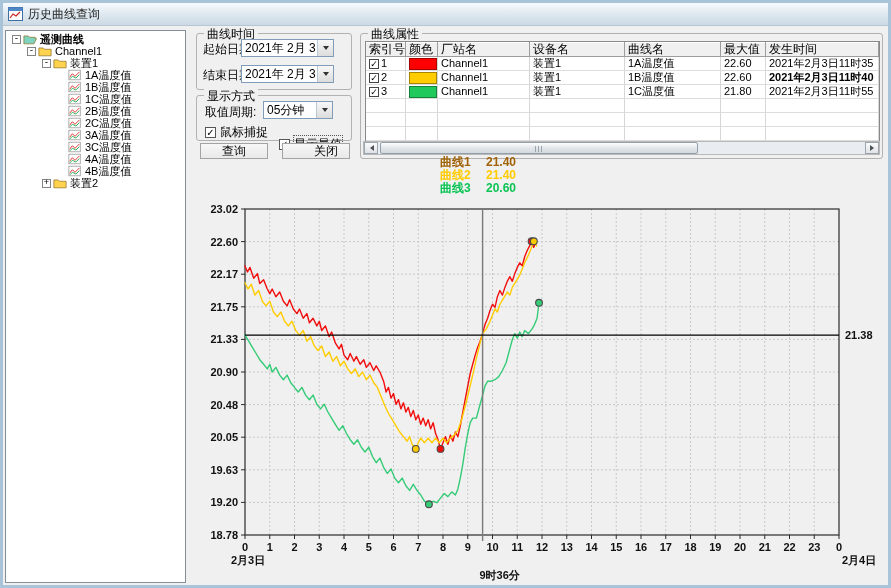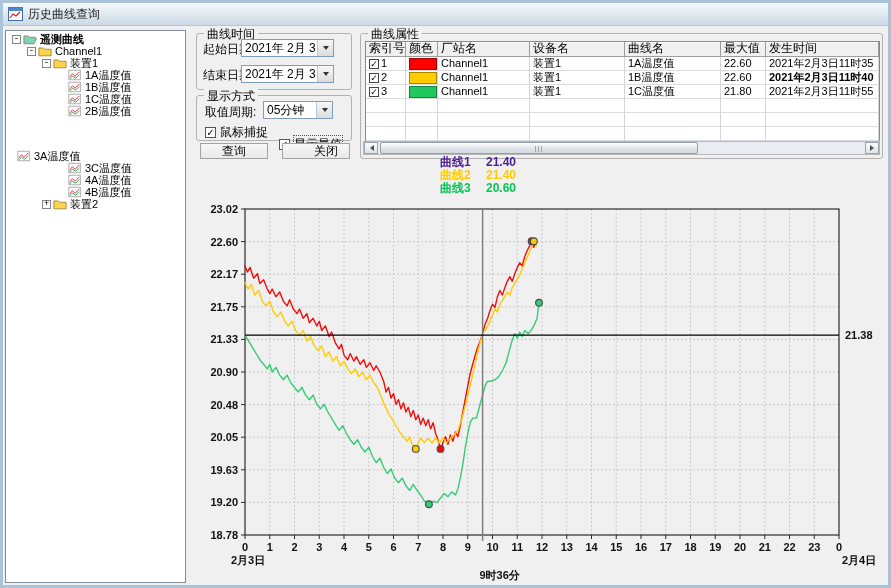--- a/index.html
+++ b/index.html
@@ -48,21 +48,21 @@
     font-size:10px;line-height:9px;text-align:center;flex:none;}
   .cb-box.checked::before{content:"✓";}
   .cb-lab.focus{outline:1px dotted #555;}
   .pbtn{position:absolute;width:68px;height:16px;box-sizing:border-box;border:1px solid #a3a3a3;
     background:linear-gradient(#f7f7f7,#e9e9e9);font-size:12px;text-align:center;line-height:14px;cursor:pointer;}
   
   .tbl{position:absolute;left:4px;top:7px;width:515px;background:#fff;border:1px solid #898989;box-sizing:border-box;}
   .thead{display:flex;height:15px;background:#f0f0f0;}
   .th{box-sizing:border-box;border-right:1px solid #9d9d9d;border-bottom:1px solid #9d9d9d;
     box-shadow:inset 0 1px 0 #fff;padding-left:3px;font-size:12px;line-height:14px;
-    white-space:nowrap;overflow:hidden;cursor:default;font-family:Liberation Mono, monospace;}
+    white-space:nowrap;overflow:hidden;cursor:default;}
   .trow{display:flex;height:14px;}
   .td{box-sizing:border-box;border-right:1px solid #d6d6d6;border-bottom:1px solid #dcdcdc;
     padding-left:3px;font-size:11px;line-height:13px;white-space:nowrap;overflow:hidden;display:flex;align-items:center;}
   .td .cbx{width:10px;height:10px;box-sizing:border-box;border:1px solid #444;background:#fff;
     font-size:9px;line-height:8px;text-align:center;margin-right:2px;flex:none;}
   .td .cbx.checked::before{content:"✓";}
   .swatch{width:100%;height:12px;margin right:2px;border:1px solid rgba(0,0,0,.35);box-sizing:border-box;}
   
   .hscroll{position:absolute;left:2px;top:107px;width:517px;height:14px;background:#e9edf1;
     border:1px solid #b9b9b9;box-sizing:border-box;display:flex;align-items:center;}
@@ -159,21 +159,30 @@
       </div>
       <div class="tree-row" style="padding-left: 51px;">
         <span class="exp-sp"></span>
         <svg viewBox="0 0 16 13" class="tree-ic">
           <rect x="1" y="1" width="13" height="11" fill="#fff" stroke="#8c8c8c" stroke-width="0.8"></rect>
           <polyline points="2,9 5,5 8,8 13,3" fill="none" stroke="#e03030" stroke-width="1.1"></polyline>
           <polyline points="2,11 5,8 9,10 13,6" fill="none" stroke="#2fae5d" stroke-width="1.1"></polyline>
         </svg>
         <span class="tree-label">2B温度值</span>
       </div>
-      <div class="tree-row" style=" margin-top: 33px;">
+      <div class="tree-row" style="padding-left: 51px;">
+        <span class="exp-sp"></span>
+        <svg viewBox="0 0 16 13" class="tree-ic">
+          <rect x="1" y="1" width="13" height="11" fill="#fff" stroke="#8c8c8c" stroke-width="0.8"></rect>
+          <polyline points="2,9 5,5 8,8 13,3" fill="none" stroke="#e03030" stroke-width="1.1"></polyline>
+          <polyline points="2,11 5,8 9,10 13,6" fill="none" stroke="#2fae5d" stroke-width="1.1"></polyline>
+        </svg>
+        <span class="tree-label">2C温度值</span>
+      </div>
+      <div class="tree-row" style="padding-left: 51px;">
         <span class="exp-sp"></span>
         <svg viewBox="0 0 16 13" class="tree-ic">
           <rect x="1" y="1" width="13" height="11" fill="#fff" stroke="#8c8c8c" stroke-width="0.8"></rect>
           <polyline points="2,9 5,5 8,8 13,3" fill="none" stroke="#e03030" stroke-width="1.1"></polyline>
           <polyline points="2,11 5,8 9,10 13,6" fill="none" stroke="#2fae5d" stroke-width="1.1"></polyline>
         </svg>
         <span class="tree-label">3A温度值</span>
       </div>
       <div class="tree-row" style="padding-left: 51px;">
         <span class="exp-sp"></span>
@@ -331,21 +340,21 @@
       <span class="strack">
           <span class="sthumb"></span>
         </span>
       <span class="sbtn">
           <span class="tri-r"></span>
         </span>
     </div>
   </div>
 
   <div class="legend" id="legend">
-      <div class="lg-row" style="color: #4c1d95;">
+      <div class="lg-row" style="color: #a16207;">
         <span class="lg-name">曲线1</span>
         <span class="lg-val">21.40</span>
       </div>
       <div class="lg-row" style="color: rgb(255, 204, 0);">
         <span class="lg-name">曲线2</span>
         <span class="lg-val">21.40</span>
       </div>
       <div class="lg-row" style="color: rgb(12, 196, 85);">
         <span class="lg-name">曲线3</span>
         <span class="lg-val">20.60</span>

